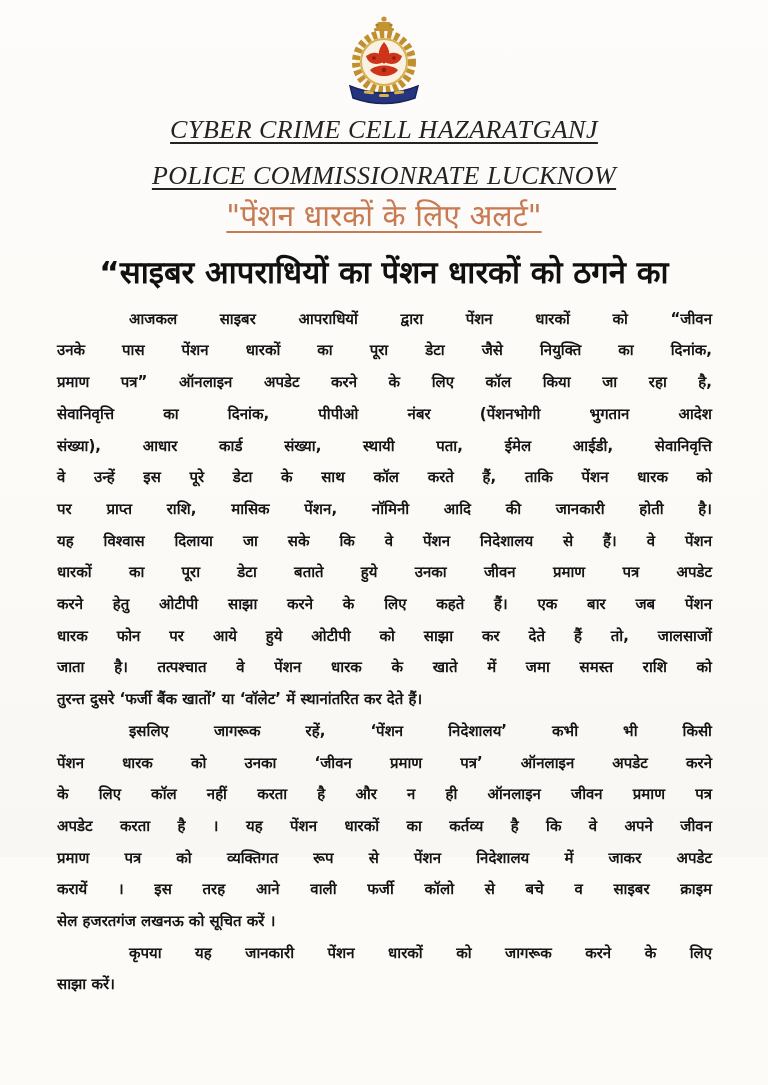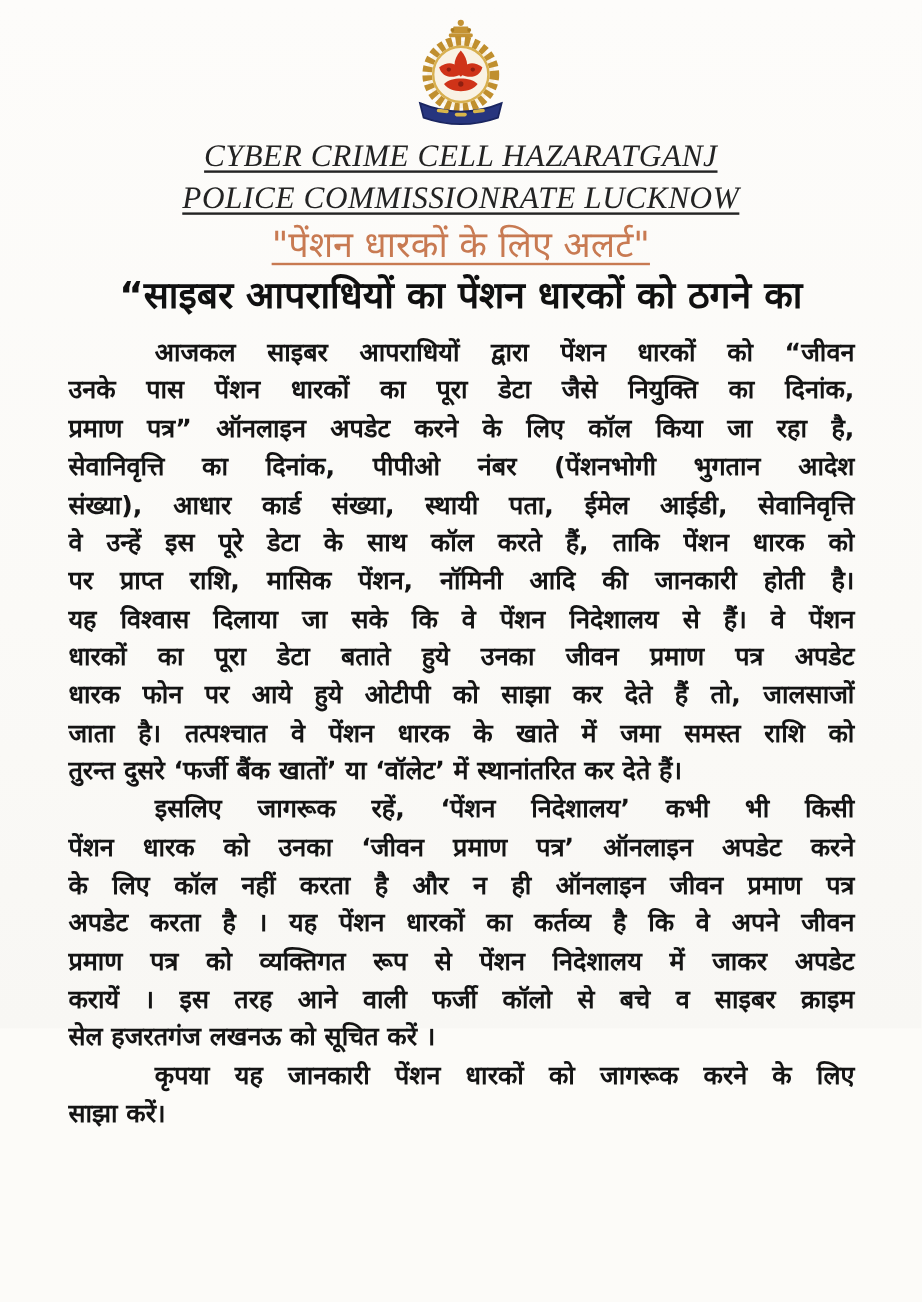--- a/index.html
+++ b/index.html
@@ -23,21 +23,21 @@
   .org-line{
     text-align:center;
     font-family:"Liberation Serif","DejaVu Serif",serif;
     font-style:italic;
     font-weight:500;
     font-size:26px;
     letter-spacing:0.5px;
     color:#232323;
     text-decoration:underline;
     text-underline-offset:4px;
-    margin-top:4px;
+    margin-top:15px;
     line-height:1.2;
   }
   .org-line.first{margin-top:6px;}
   
   .alert-line{
     text-align:center;
     font-size:30px;
     font-weight:500;
     color:#c87a52;
     text-decoration:underline;
@@ -46,26 +46,26 @@
     margin-top:8px;
     line-height:1.15;
   }
   
   .doc-title{
     text-align:center;
     font-weight:700;
     font-size:31px;
     line-height:1.35;
     color:#101010;
-    margin-top:4px;
+    margin-top:18px;
   }
   
   .body-text{
     margin:10px 56px 0 57px;
-    font-size:21px;
+    font-size:15px;
     font-weight:700;
     color:#141414;
     line-height:31.7px;
   }
   .bline{
     text-align:justify;
     text-align-last:justify;
     white-space:normal;
   }
   .bline.indent{ text-indent:72px; }
@@ -124,20 +124,21 @@
   <div class="body-text">
     <div class="bline indent">आजकल साइबर आपराधियों द्वारा पेंशन धारकों को “जीवन</div>
     <div class="bline">उनके पास पेंशन धारकों का पूरा डेटा जैसे नियुक्ति का दिनांक,</div>
     <div class="bline">प्रमाण पत्र” ऑनलाइन अपडेट करने के लिए कॉल किया जा रहा है,</div>
     <div class="bline">सेवानिवृत्ति का दिनांक, पीपीओ नंबर (पेंशनभोगी भुगतान आदेश</div>
     <div class="bline">संख्या), आधार कार्ड संख्या, स्थायी पता, ईमेल आईडी, सेवानिवृत्ति</div>
     <div class="bline">वे उन्हें इस पूरे डेटा के साथ कॉल करते हैं, ताकि पेंशन धारक को</div>
     <div class="bline">पर प्राप्त राशि, मासिक पेंशन, नॉमिनी आदि की जानकारी होती है।</div>
     <div class="bline">यह विश्वास दिलाया जा सके कि वे पेंशन निदेशालय से हैं। वे पेंशन</div>
     <div class="bline">धारकों का पूरा डेटा बताते हुये उनका जीवन प्रमाण पत्र अपडेट</div>
+    <div class="bline">करने हेतु ओटीपी साझा करने के लिए कहते हैं। एक बार जब पेंशन</div>
     <div class="bline">धारक फोन पर आये हुये ओटीपी को साझा कर देते हैं तो, जालसाजों</div>
     <div class="bline">जाता है। तत्पश्चात वे पेंशन धारक के खाते में जमा समस्त राशि को</div>
     <div class="bline last">तुरन्त दुसरे ‘फर्जी बैंक खातों’ या ‘वॉलेट’ में स्थानांतरित कर देते हैं।</div>
     <div class="bline indent">इसलिए जागरूक रहें, ‘पेंशन निदेशालय’ कभी भी किसी</div>
     <div class="bline">पेंशन धारक को उनका ‘जीवन प्रमाण पत्र’ ऑनलाइन अपडेट करने</div>
     <div class="bline">के लिए कॉल नहीं करता है और न ही ऑनलाइन जीवन प्रमाण पत्र</div>
     <div class="bline">अपडेट करता है । यह पेंशन धारकों का कर्तव्य है कि वे अपने जीवन</div>
     <div class="bline">प्रमाण पत्र को व्यक्तिगत रूप से पेंशन निदेशालय में जाकर अपडेट</div>
     <div class="bline">करायें । इस तरह आने वाली फर्जी कॉलो से बचे व साइबर क्राइम</div>
     <div class="bline last">सेल हजरतगंज लखनऊ को सूचित करें ।</div>

